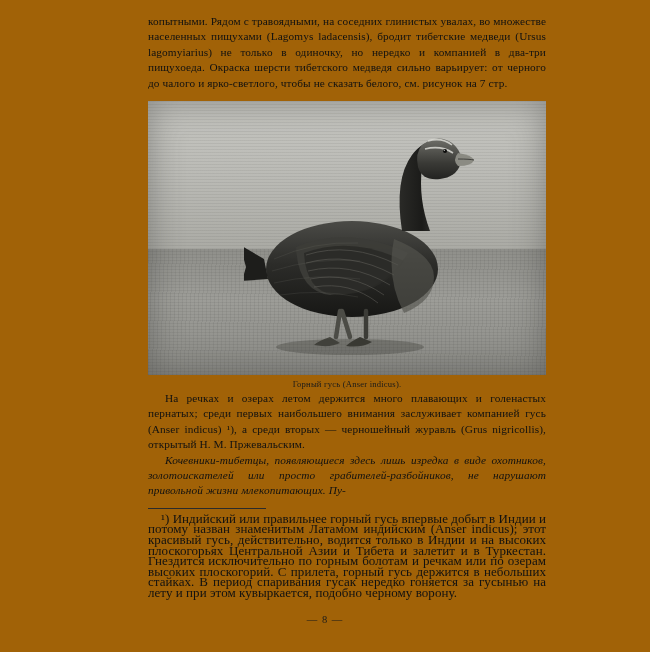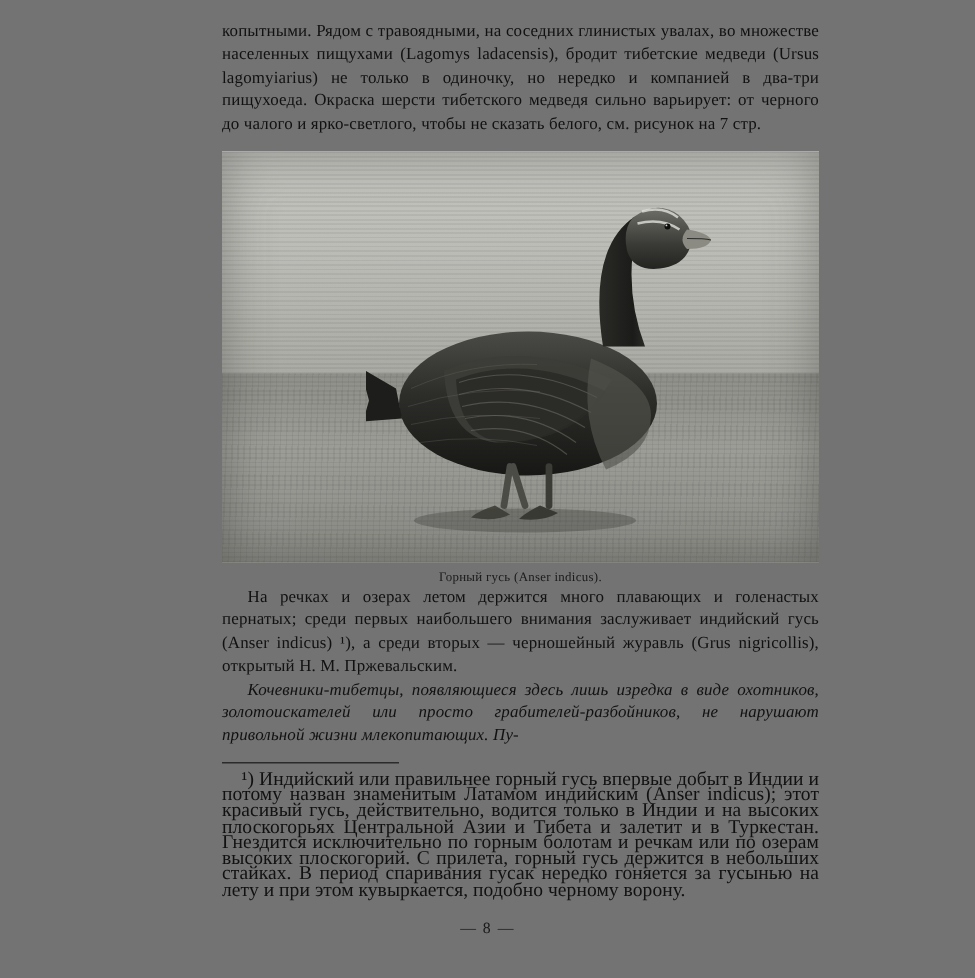--- a/index.html
+++ b/index.html
@@ -11,21 +11,21 @@
     width: 650px;
     height: 652px;
     font-family: "Liberation Serif", serif;
     color: #111111;
     overflow: hidden;
   }
   .page {
     position: relative;
     width: 650px;
     height: 652px;
-    background: #737373;
+    background: #a16207;
     box-sizing: border-box;
     padding: 14px 104px 0 148px;
   }
   .para {
     font-size: 11.3px;
     line-height: 15.4px;
     text-align: justify;
     text-justify: inter-word;
     margin: 0;
     letter-spacing: 0.1px;
@@ -212,21 +212,21 @@
         </g>
 
         <ellipse cx="106" cy="228" rx="74" ry="8" fill="#3b3b36" opacity="0.35"></ellipse>
       </svg>
       <div class="vignette"></div>
     </div>
     <div class="caption">Горный гусь (Anser indicus).</div>
   </div>
 
   <div class="body-block">
-    <p class="para indent">На речках и озерах летом держится много плавающих и голенастых пернатых; среди первых наибольшего внимания заслуживает индийский гусь (Anser indicus) ¹), а среди вторых — черношейный журавль (Grus nigricollis), открытый Н. М. Пржевальским.</p>
+    <p class="para indent">На речках и озерах летом держится много плавающих и голенастых пернатых; среди первых наибольшего внимания заслуживает компанией гусь (Anser indicus) ¹), а среди вторых — черношейный журавль (Grus nigricollis), открытый Н. М. Пржевальским.</p>
     <p class="para indent">Кочевники-тибетцы, появляющиеся здесь лишь изредка в виде охотников, золотоискателей или просто грабителей-разбойников, не нарушают привольной жизни млекопитающих. Пу-</p>
   </div>
 
   <div class="footnote-rule"></div>
   <p class="footnote">
     <span class="fn-indent"><span>¹)</span> <span>Индийский или правильнее горный гусь впервые добыт в Индии и потому назван знаменитым Латамом индийским (Anser indicus); этот красивый гусь, действительно, водится только в Индии и на высоких плоскогорьях Центральной Азии и Тибета и залетит и в Туркестан. Гнездится исключительно по горным болотам и речкам или по озерам высоких плоскогорий. С прилета, горный гусь держится в небольших стайках. В период спаривания гусак нередко гоняется за гусынью на лету и при этом кувыркается, подобно черному ворону.</span></span>
   </p>
 
   <div class="page-number">— 8 —</div>
 </div>

